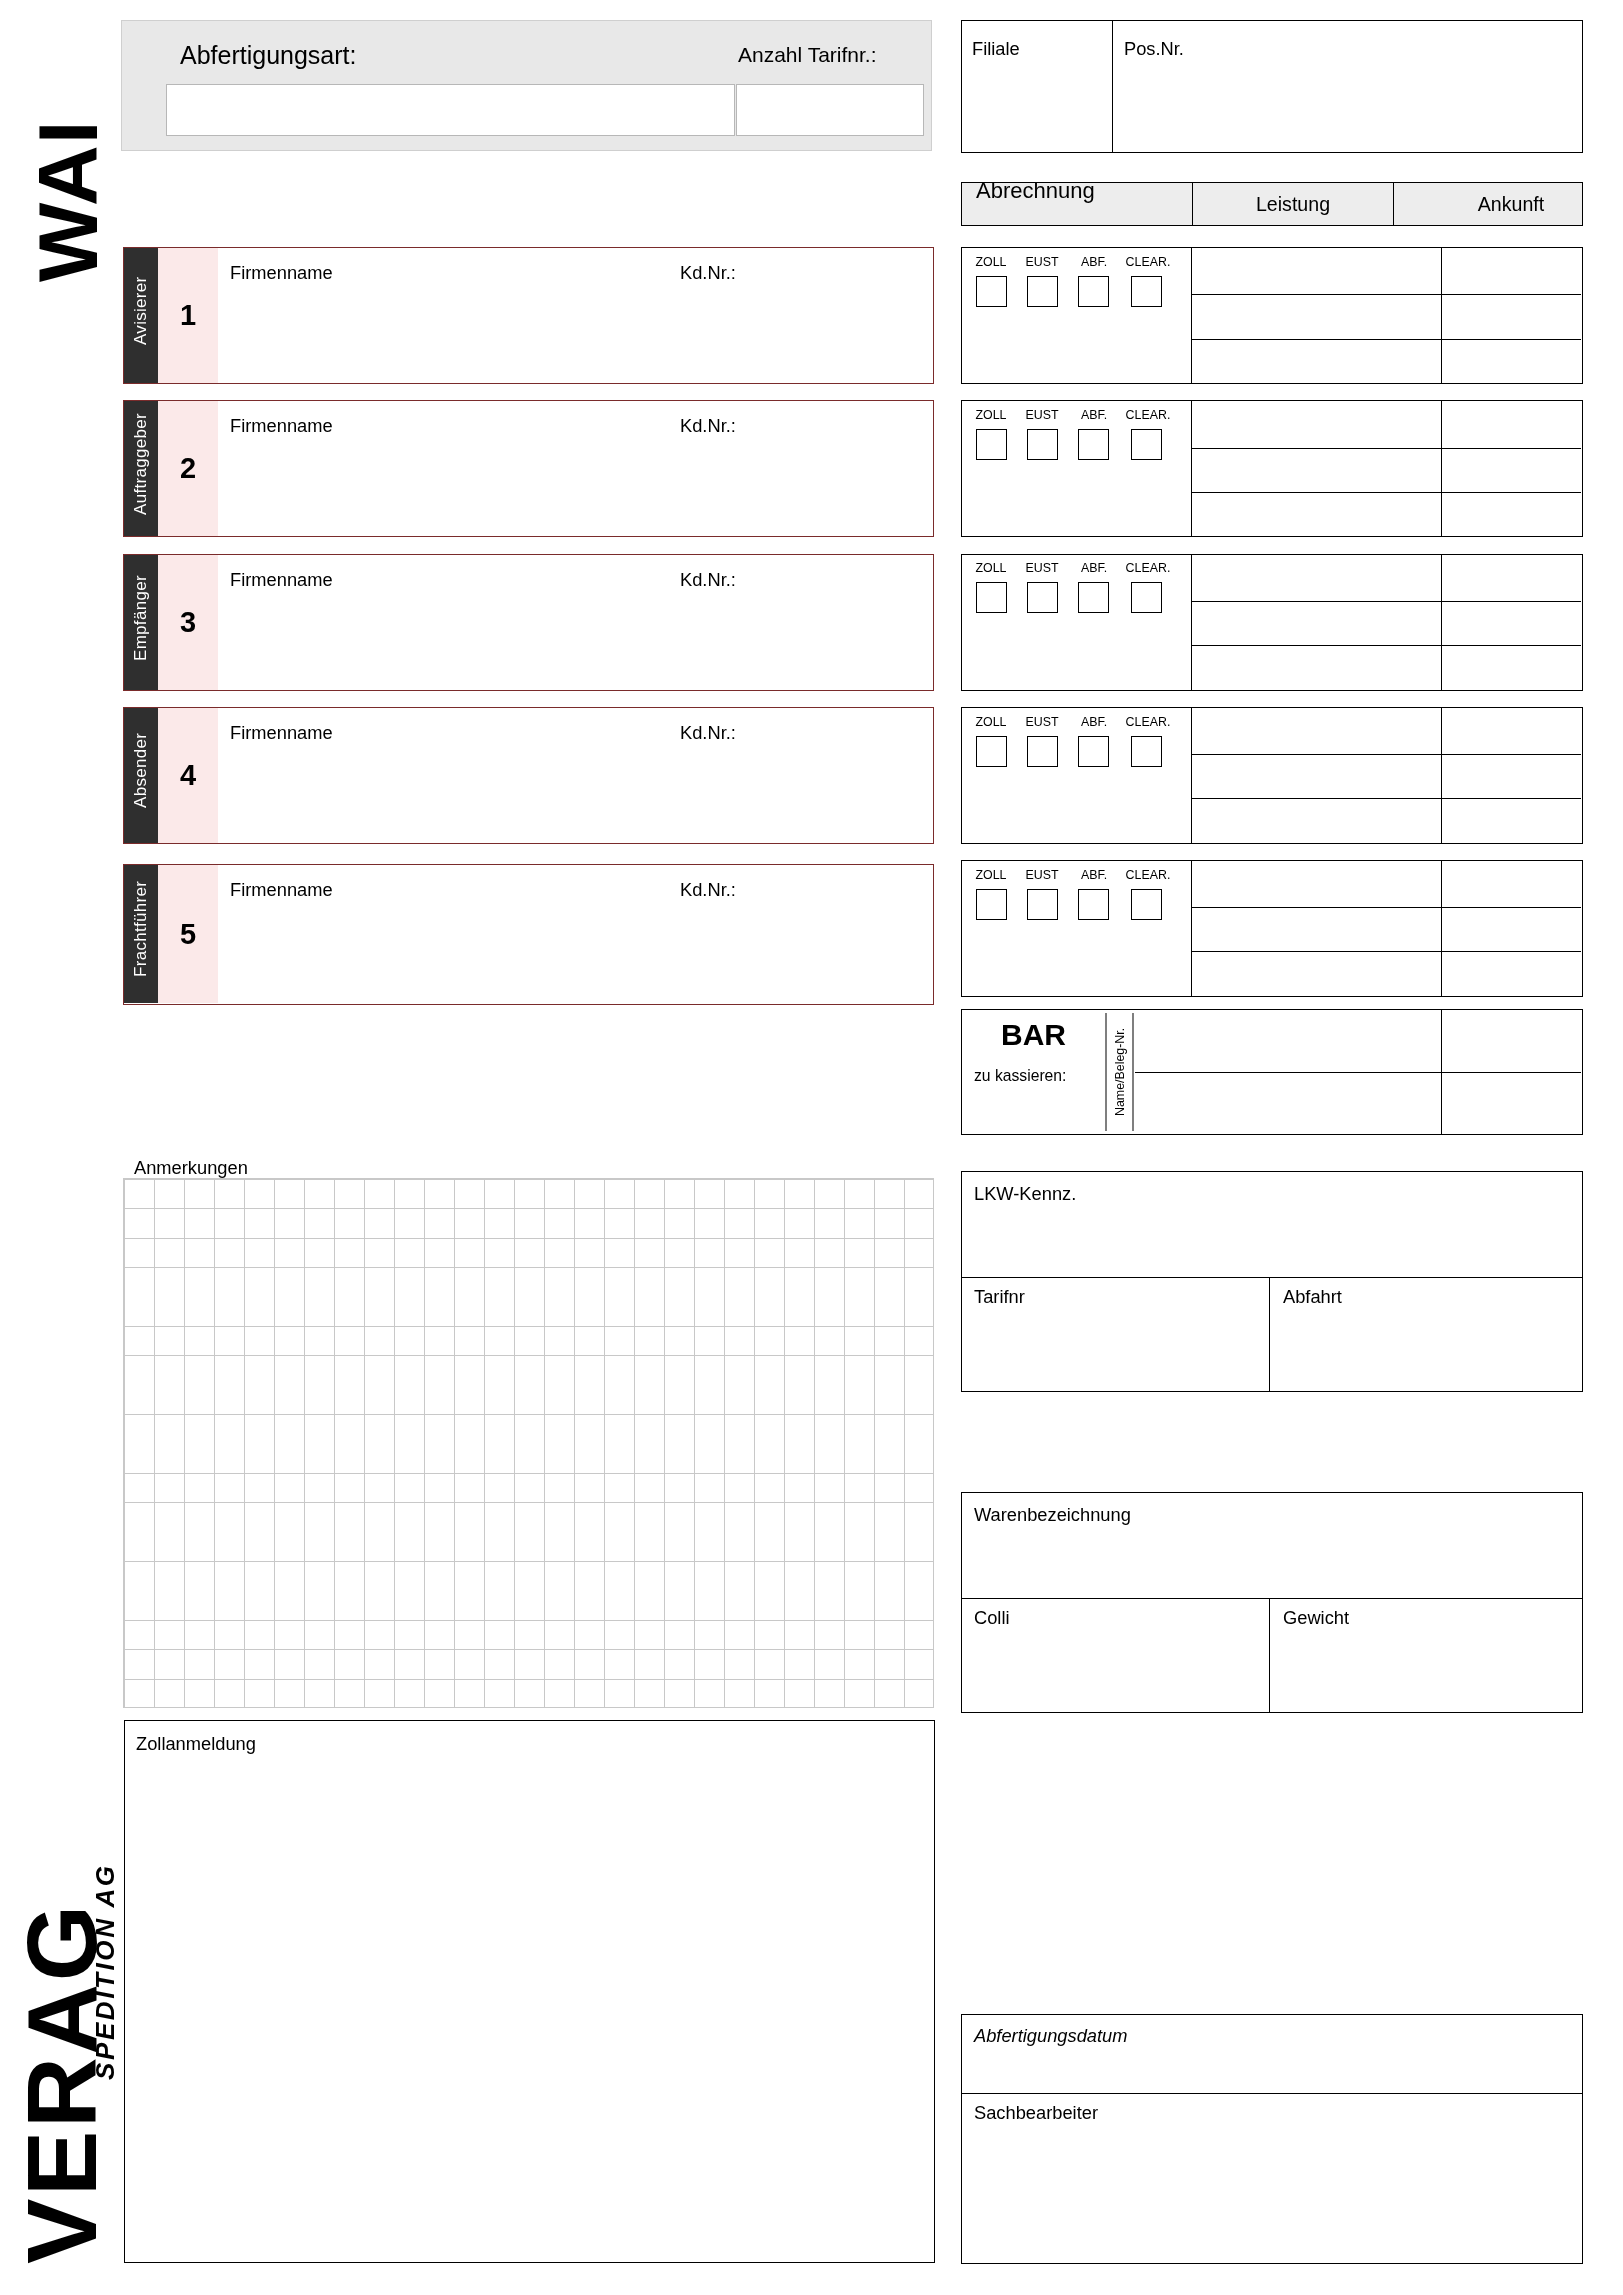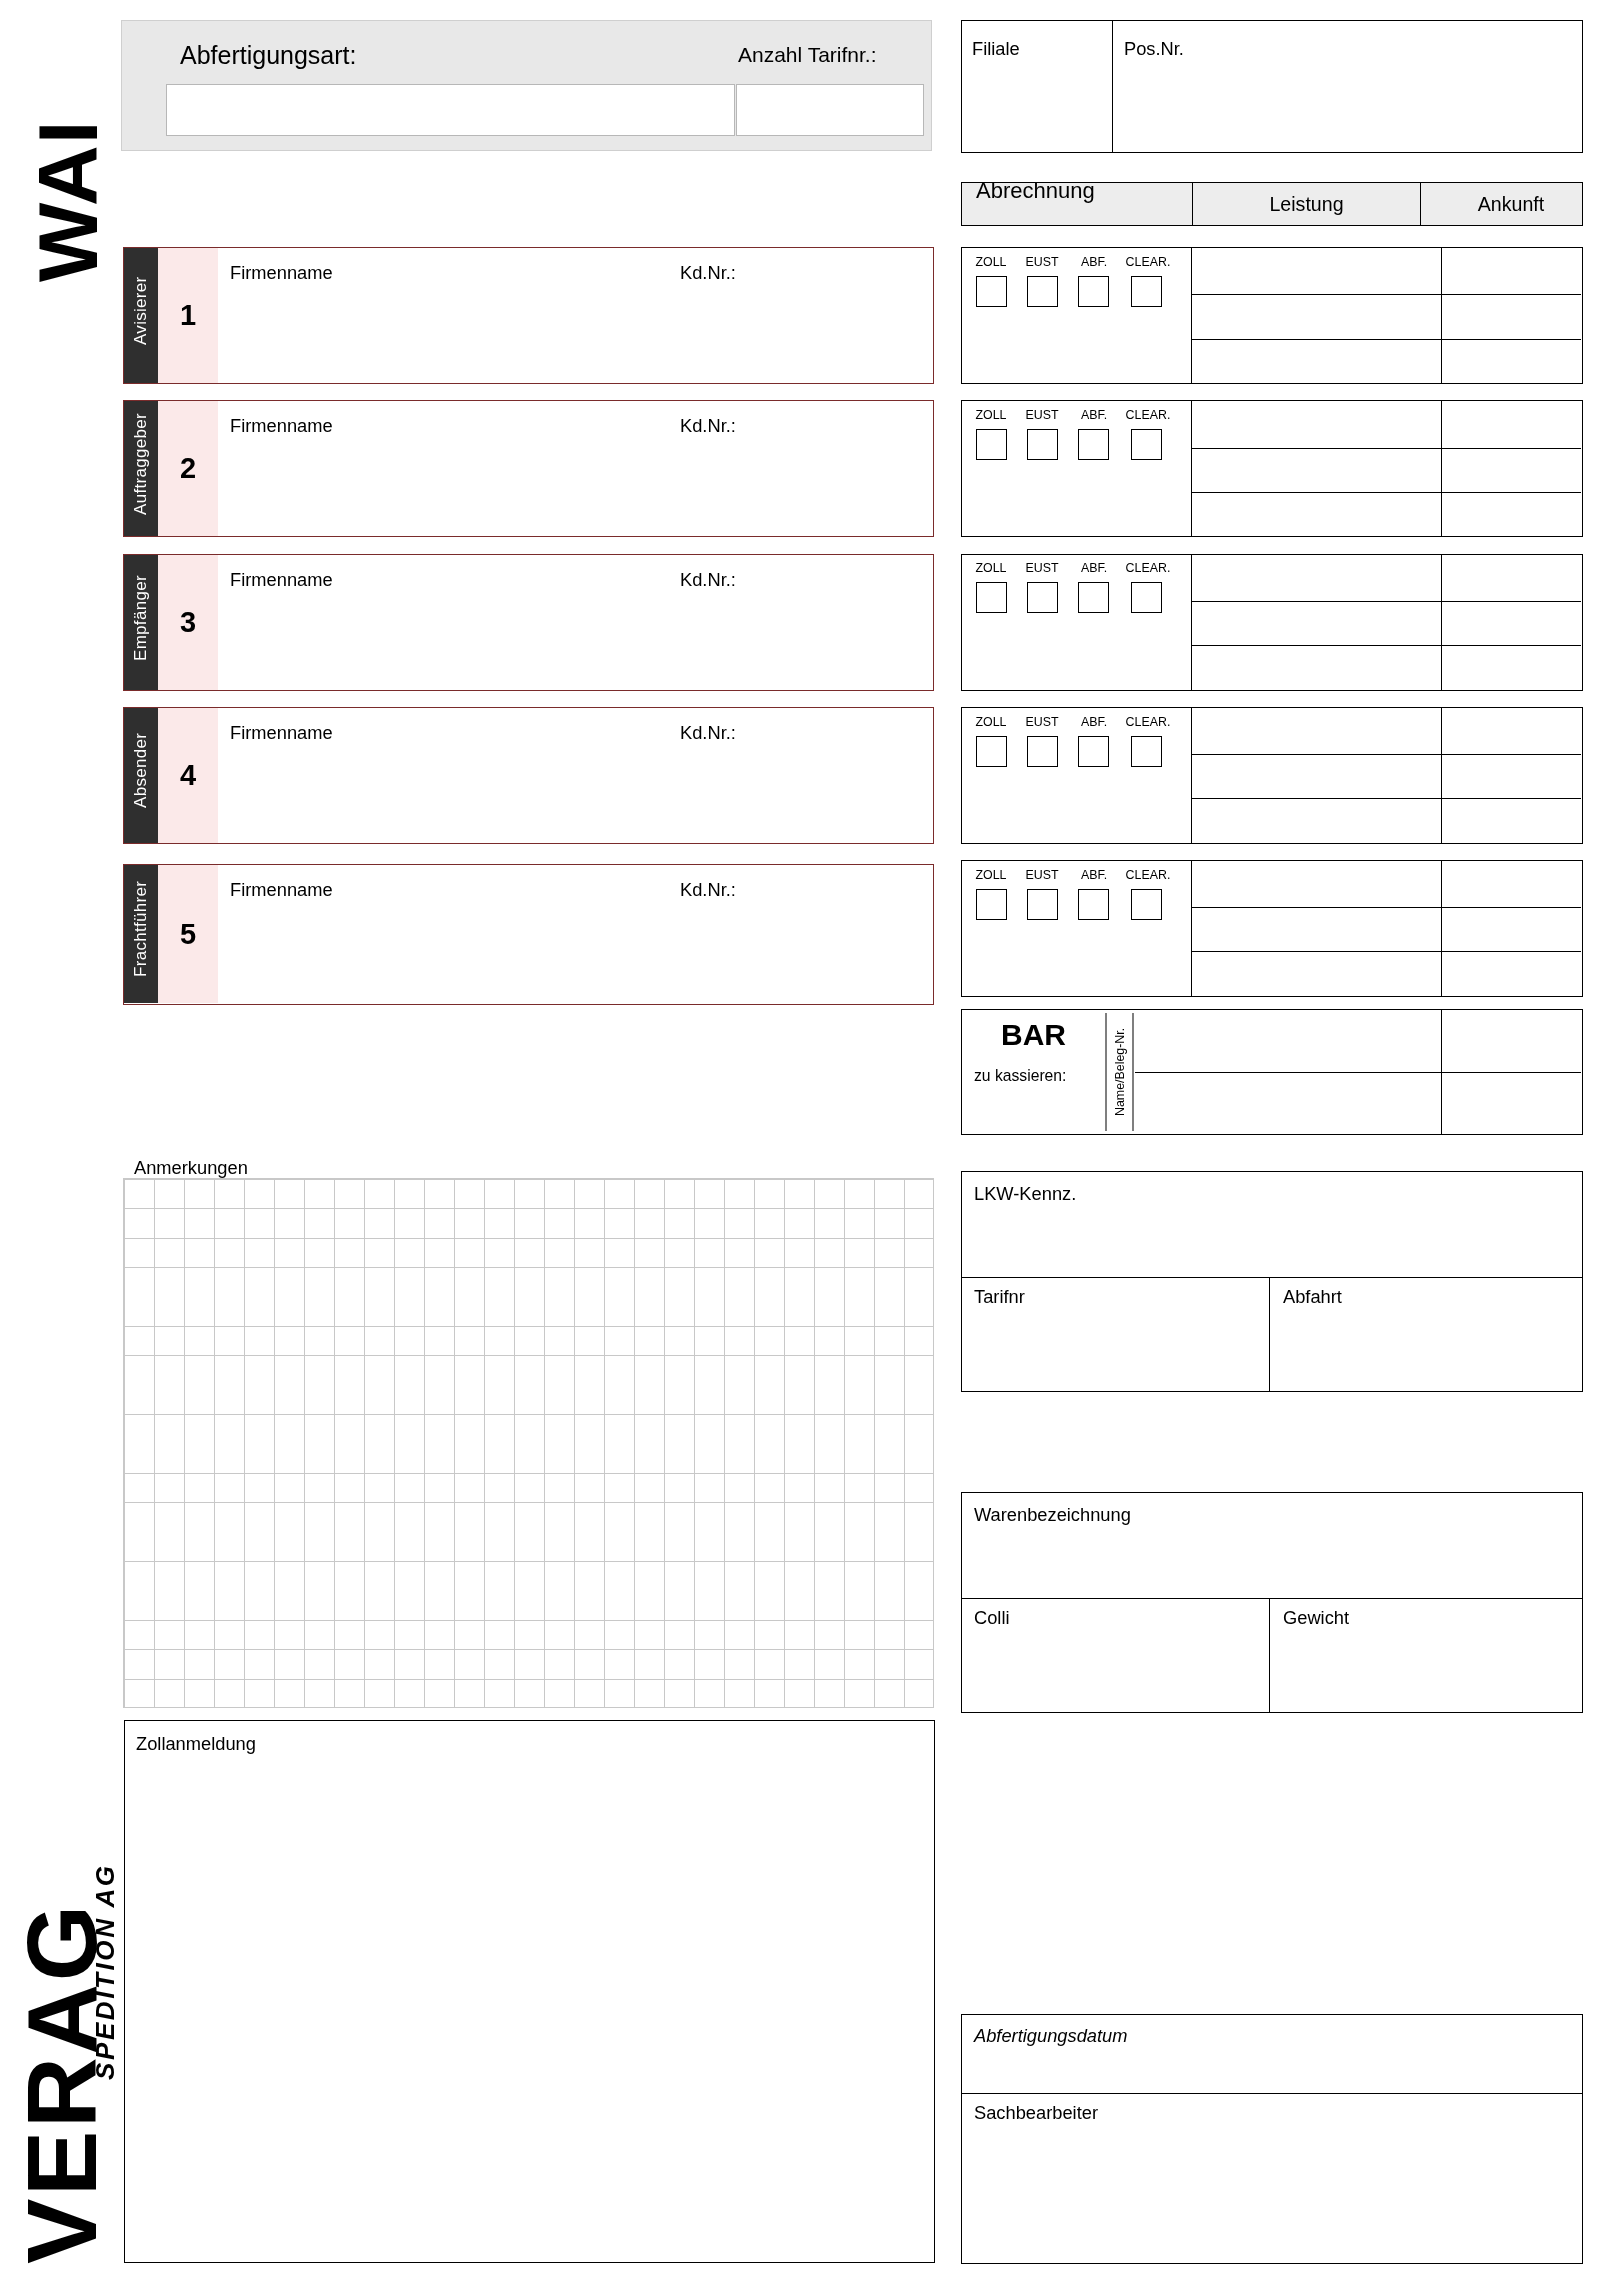--- a/index.html
+++ b/index.html
@@ -105,21 +105,21 @@
     width: 622px; height: 44px;
     border: 1.3px solid #000;
     background: #ededed;
   }
   .abrechnung-title {
     left: 976px; top: 178px;
     font-size: 22px;
   }
   .leistung-cell {
     left: 1192px; top: 183px;
-    width: 229px; height: 42px;
+    width: 202px; height: 42px;
     background: #ededed;
     border-left: 1.3px solid #000;
     border-right: 1.3px solid #000;
   }
   .betrag-cell {
     left: 1441px; top: 183px;
     width: 140px; height: 42px;
     background: #ededed;
   }
   .col-label {

